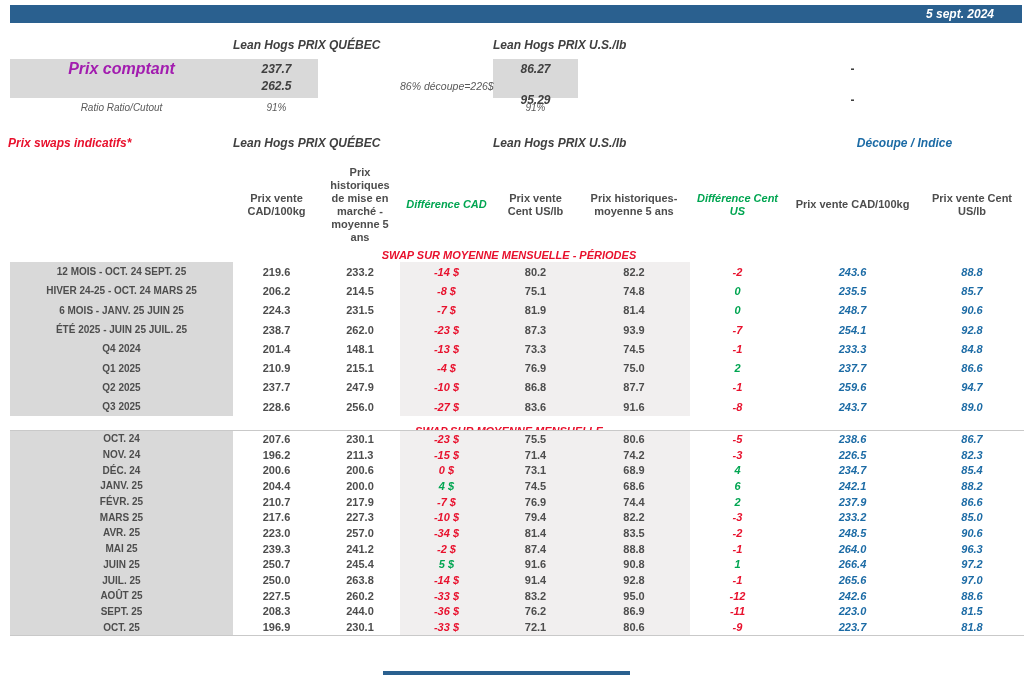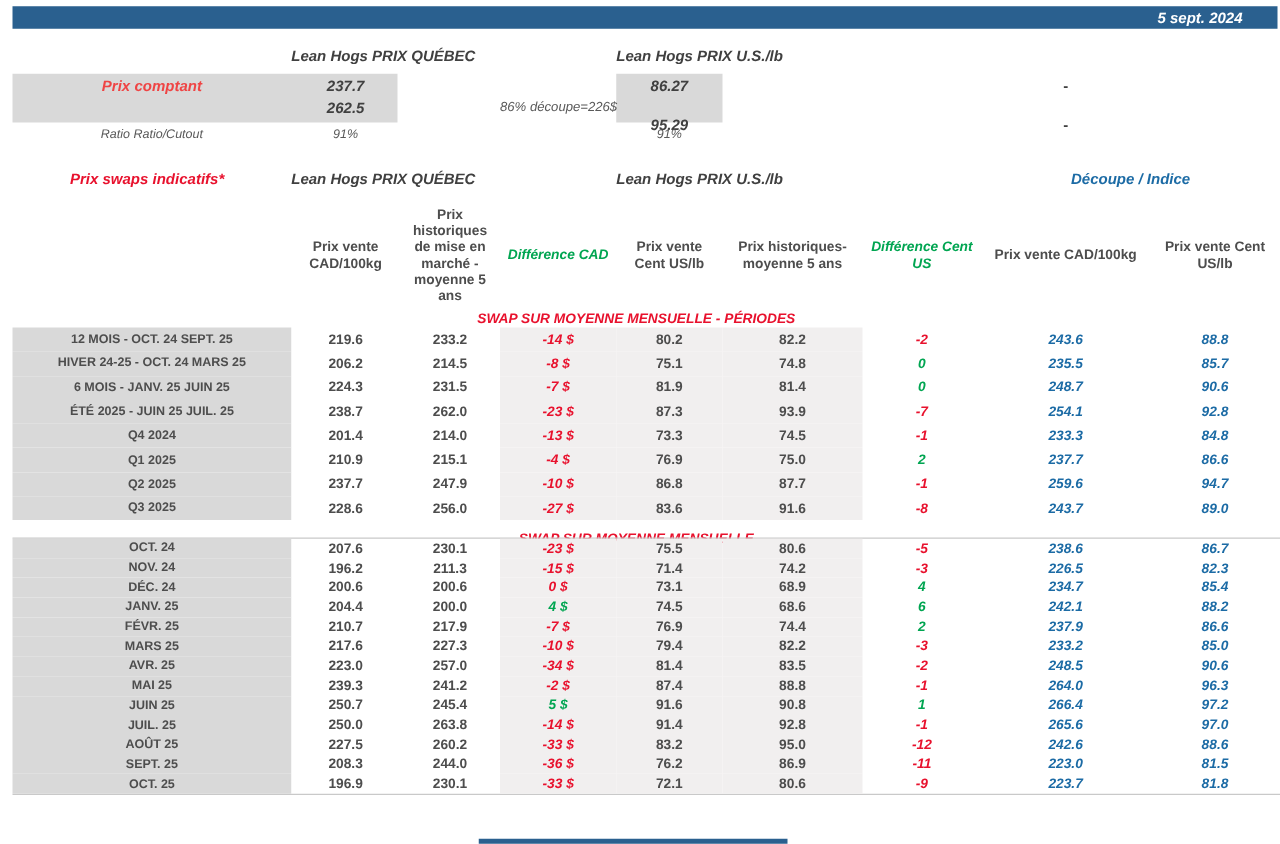--- a/index.html
+++ b/index.html
@@ -20,21 +20,21 @@
   .abs{position:absolute;}
   
   .banner{left:10px;top:5px;width:1012px;height:18px;background:var(--navy);}
   .banner span{display:block;color:#fff;font-weight:bold;font-style:italic;font-size:12px;
     line-height:18px;text-align:right;padding-right:28px;}
   
   .blocktitle{font-weight:bold;font-style:italic;font-size:12px;color:#404040;}
   .grayrect{background:var(--graycell);}
   .toprow{left:10px;width:1014px;display:grid;grid-template-columns:var(--cols);height:19.5px;}
   .toprow .tl{grid-column:1;display:flex;align-items:center;justify-content:center;
-    font-weight:bold;font-style:italic;font-size:12px;color:#ef4444;}
+    font-weight:bold;font-style:italic;font-size:16px;color:#a21caf;}
   .toprow .tv{grid-column:2;display:flex;align-items:center;justify-content:center;
     font-weight:bold;font-style:italic;font-size:12px;color:#404040;}
   .toprow .tnote{grid-column:4 / span 2;display:flex;align-items:center;justify-content:flex-start;
     font-style:italic;font-size:10.5px;color:#595959;}
   .toprow .tus{grid-column:5;display:flex;align-items:center;justify-content:center;
     font-weight:bold;font-style:italic;font-size:12px;color:#404040;}
   .toprow .tdash{grid-column:8;display:flex;align-items:center;justify-content:center;
     font-weight:bold;font-size:12px;color:#404040;}
   .toprow.ratio .tl,.toprow.ratio .tv,.toprow.ratio .tus{
     font-weight:normal;font-size:10px;color:#595959;}
@@ -88,21 +88,21 @@
   <div class="tnote">86% découpe=226$</div>
   <div class="tus">95.29</div>
   <div class="tdash">-</div>
 </div>
 <div class="abs toprow ratio" style="top:98px;">
   <div class="tl">Ratio Ratio/Cutout</div>
   <div class="tv">91%</div>
   <div class="tus">91%</div>
 </div>
 
-<div class="abs redtitle" style="left:8px;top:136px;margin-left:48px;">Prix swaps indicatifs*</div>
+<div class="abs redtitle" style="left:8px;top:136px;">Prix swaps indicatifs*</div>
 <div class="abs blocktitle" style="left:233px;top:136px;">Lean Hogs PRIX QUÉBEC</div>
 <div class="abs blocktitle" style="left:493px;top:136px;">Lean Hogs PRIX U.S./lb</div>
 <div class="abs cutout" style="left:785px;top:136px;width:239px;">Découpe / Indice</div>
 
 <div class="abs hgrid" id="col-headers">
     <div class="hc"></div>
     <div class="hc">Prix vente CAD/100kg</div>
     <div class="hc">Prix historiques de mise en marché - moyenne 5 ans</div>
     <div class="hc green">Différence CAD</div>
     <div class="hc">Prix vente Cent US/lb</div>
@@ -154,21 +154,21 @@
       <div class="c diff band red">-23 $</div>
       <div class="c num band">87.3</div>
       <div class="c num band">93.9</div>
       <div class="c diff red">-7</div>
       <div class="c cut">254.1</div>
       <div class="c cut">92.8</div>
     </div>
     <div class="trow">
       <div class="c lbl">Q4 2024</div>
       <div class="c num">201.4</div>
-      <div class="c num">214.0</div>
+      <div class="c num">148.1</div>
       <div class="c diff band red">-13 $</div>
       <div class="c num band">73.3</div>
       <div class="c num band">74.5</div>
       <div class="c diff red">-1</div>
       <div class="c cut">233.3</div>
       <div class="c cut">84.8</div>
     </div>
     <div class="trow">
       <div class="c lbl">Q1 2025</div>
       <div class="c num">210.9</div>

